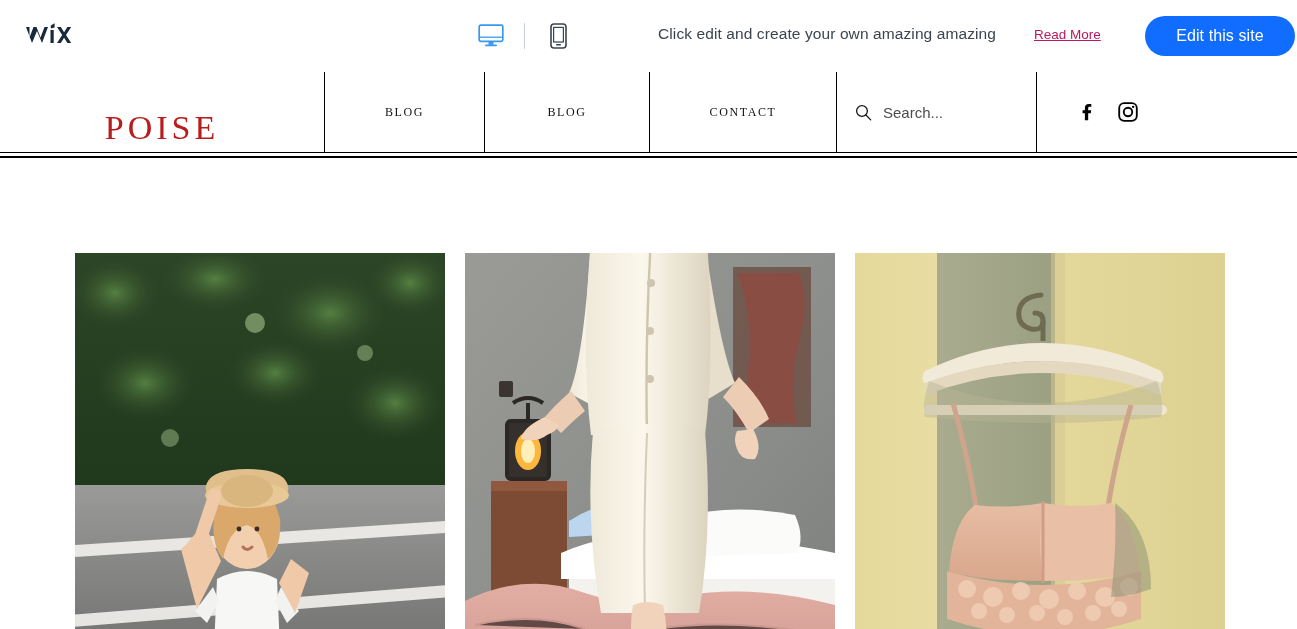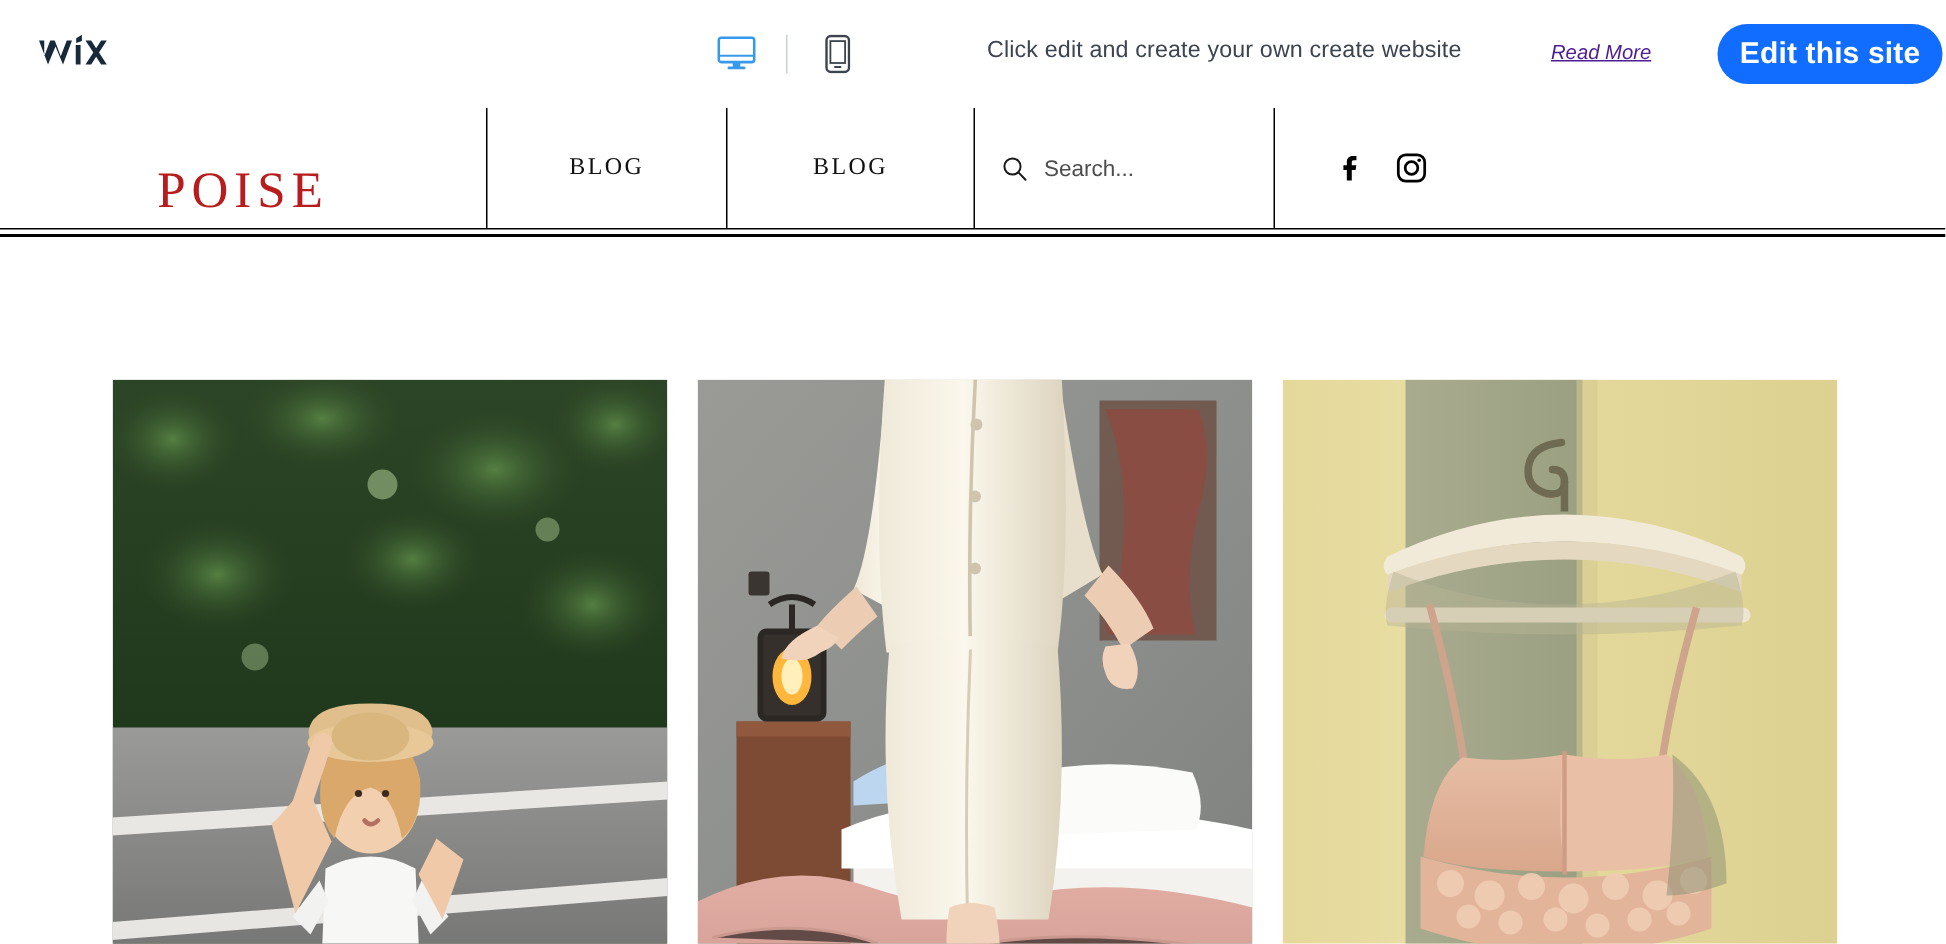--- a/index.html
+++ b/index.html
@@ -72,38 +72,37 @@
     font-size: 15.5px;
     color: #3b444f;
     letter-spacing: .1px;
     white-space: nowrap;
   }
   .promo-link {
     position: absolute;
     left: 1034px;
     top: 27px;
     font-size: 13.5px;
-    color: #4c1d95;
+    color: #be185d;
     text-decoration: underline;
     white-space: nowrap;
     cursor: pointer;
-    font-style: italic;
   }
 
   .edit-site-btn {
     position: absolute;
     left: 1145px;
     top: 16px;
     width: 150px;
     height: 40px;
     border-radius: 20px;
     background: #116dff;
     color: #ffffff;
-    font-size: 20px;
-    font-weight: bold;
+    font-size: 16px;
+    font-weight: normal;
     border: none;
     cursor: pointer;
     letter-spacing: .1px;
   }
 
   
   .site-header {
     position: relative;
     width: 1297px;
     height: 86px;
@@ -136,21 +135,21 @@
   .brand-title {
     font-family: "Liberation Serif", serif;
     font-size: 34px;
     letter-spacing: 4px;
     color: #b91c1c;
     font-weight: normal;
     margin-top: 32px;
   }
   .nav-label {
     font-family: "Liberation Serif", serif;
-    font-size: 16px;
+    font-size: 12px;
     letter-spacing: 1.6px;
     color: #111111;
   }
 
   .search-icon { width: 17px; height: 17px; margin-right: 11px; flex: none; }
   .search-input {
     border: none;
     outline: none;
     font-family: "Liberation Sans", sans-serif;
     font-size: 15px;
@@ -225,40 +224,43 @@
     <div class="device-sep"></div>
     <div class="device-btn">
       <svg width="17" height="26" viewBox="0 0 17 26" aria-hidden="true">
         <rect x="1" y="1" width="15" height="24" rx="3" fill="none" stroke="#3b444f" stroke-width="1.6"></rect>
         <rect x="3.6" y="4.4" width="9.8" height="14.6" fill="none" stroke="#3b444f" stroke-width="1.2"></rect>
         <rect x="6" y="21" width="5" height="1.4" rx=".7" fill="#3b444f"></rect>
       </svg>
     </div>
   </div>
 
-  <div class="promo-text">Click edit and create your own create website</div>
+  <div class="promo-text">Click edit and create your own amazing amazing</div>
   <div class="promo-link">Read More</div>
   <button class="edit-site-btn">Edit this site</button>
 </div>
 
 <div class="site-header">
   <div class="nav-row">
 
     <div class="nav-cell cell-brand">
       <span class="brand-title">POISE</span>
     </div>
 
     <div class="nav-cell cell-blog">
       <span class="nav-label">BLOG</span>
     </div>
 
     <div class="nav-cell cell-about">
       <span class="nav-label">BLOG</span>
     </div>
 
+    <div class="nav-cell cell-contact">
+      <span class="nav-label">CONTACT</span>
+    </div>
 
     <div class="nav-cell cell-search">
       <svg class="search-icon" viewBox="0 0 18 18" aria-hidden="true">
         <circle cx="7.4" cy="7.4" r="5.7" fill="none" stroke="#1a1a1a" stroke-width="1.4"></circle>
         <line x1="11.6" y1="11.6" x2="16.6" y2="16.8" stroke="#1a1a1a" stroke-width="1.4" stroke-linecap="round"></line>
       </svg>
       <input class="search-input" type="text" placeholder="Search..." style="">
     </div>
 
     <div class="nav-cell cell-social">

